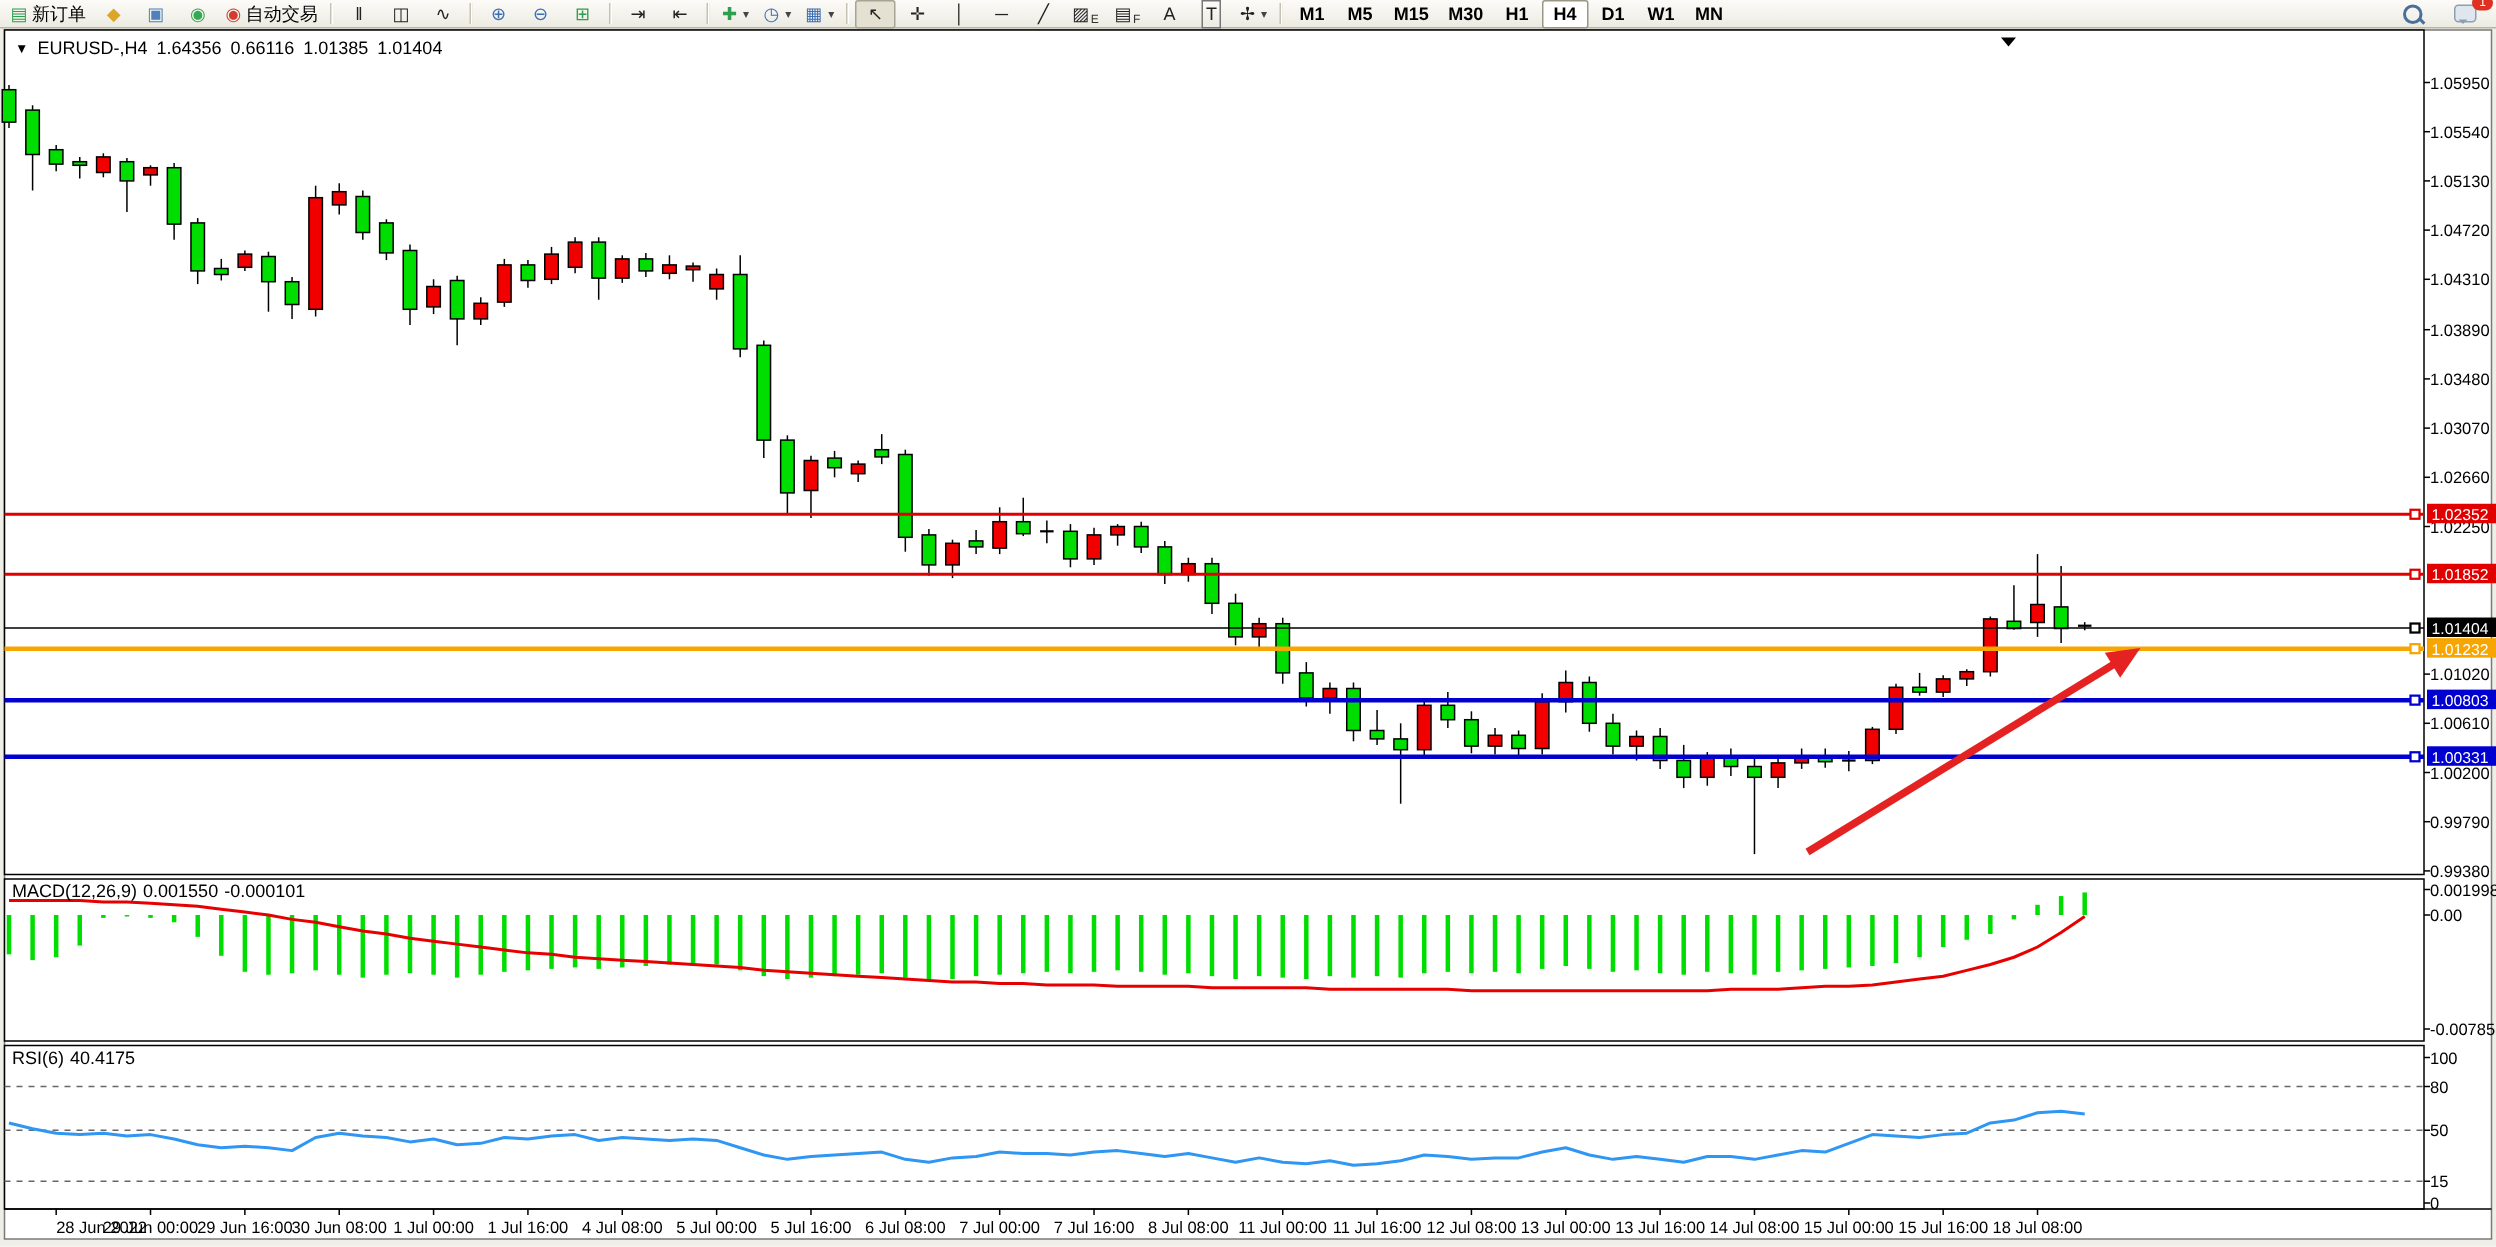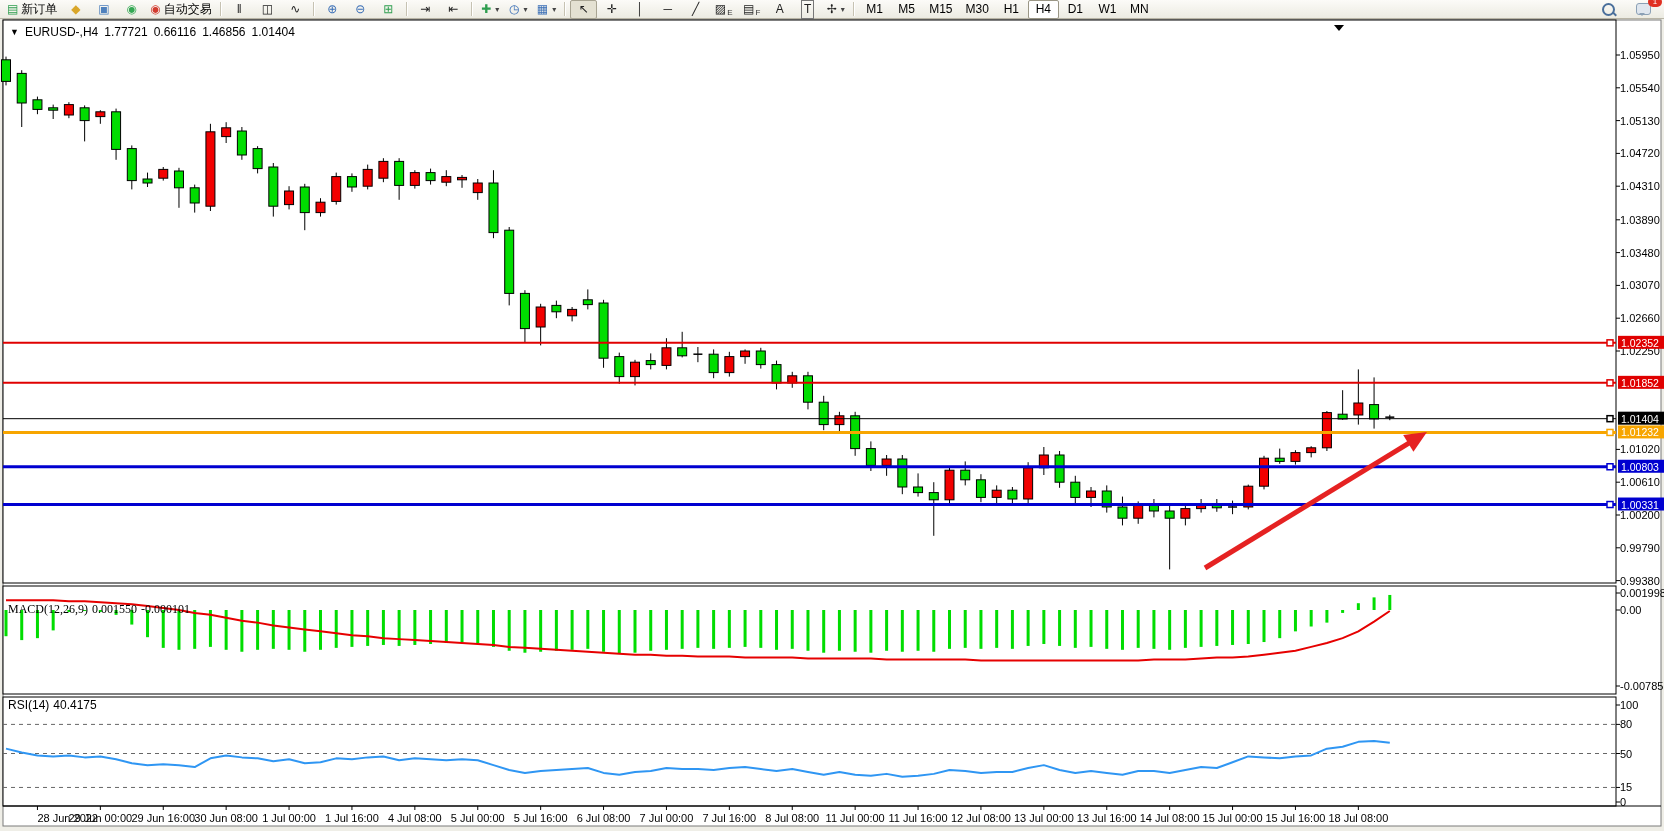--- a/index.html
+++ b/index.html
@@ -21,37 +21,37 @@
     display:flex;align-items:center;gap:3px;height:17px;min-width:19px;
     padding:0 3px;border:1px solid transparent;border-radius:2px;
     cursor:default;white-space:nowrap;justify-content:center;
   }
   .tb-btn .glyph{font-size:12px;line-height:17px;}
   .tb-btn .sub{font-size:8px;margin-left:-2px;align-self:flex-end;line-height:10px;color:#333;}
   .tb-btn .lbl{font-size:12px;color:#000;text-align:center;}
   .tb-btn .caret{font-size:8px;color:#444;margin-left:1px;}
   .tb-btn.active{background:#fff;border:1px solid #9b9786;}
   .tb-btn.pressed{background:#e4e1d2;border:1px solid #a8a492;}
-  .tb-btn.tf{font-size:11px;color:#333;padding:0 5px;}
+  .tb-btn.tf{font-size:11px;color:#333;padding:0 5px;font-weight:bold;}
   .boxed{border:1px solid #777;padding:0 2px;font-size:10px;line-height:11px;}
   .tb-right{margin-left:auto;display:flex;align-items:center;gap:8px;padding-right:4px;}
   .mag{position:relative;width:9px;height:9px;border:2px solid #4a6f9b;border-radius:50%;display:inline-block;}
   .mag::after{content:"";position:absolute;left:8px;top:8px;width:5px;height:2px;background:#4a6f9b;transform:rotate(45deg);}
   .chat{position:relative;width:13px;height:10px;background:#dfe6ee;border:1px solid #8ba0b5;border-radius:3px;display:inline-block;}
   .chat::after{content:"";position:absolute;left:2px;top:9px;border:3px solid transparent;border-top-color:#8ba0b5;}
   .badge{
     position:absolute;right:-6px;top:-4px;min-width:10px;height:10px;border-radius:6px;
     background:#e03022;color:#fff;font-size:8px;line-height:10px;text-align:center;padding:0 2px;
   }
   
   #chart-svg{position:absolute;left:0;top:0;z-index:5;}
   .overlay{position:absolute;z-index:10;font-size:12px;color:#000;white-space:nowrap;}
   #chart-title{left:10px;top:25px;display:flex;gap:6px;align-items:center;}
   #chart-title .tri{font-size:9px;}
-  #macd-label{left:8px;top:602px;font-family:Liberation Serif, serif;}
+  #macd-label{left:8px;top:587px;}
   #rsi-label{left:8px;top:698px;}
   .num{margin-left:4px;}
 </style>
 </head>
 <body>
 
 <div class="toolbar" id="toolbar">
 
   <span class="tb-group">
       <span class="tb-btn">
@@ -591,25 +591,25 @@
     <rect x="1618" y="497.5200000000003" width="46" height="13" fill="#0000d0"></rect>
     <text x="1621" y="508.5200000000003" font-size="10.5" fill="#fff" font-family="&quot;Liberation Sans&quot;,sans-serif">1.00331</text>
     <polygon points="1334,25 1344,25 1339,31" fill="#000"></polygon>
     <line x1="1205" y1="568" x2="1413.3566137345872" y2="440.35811050493754" stroke="#e52222" stroke-width="5"></line>
     <polygon points="1427,432 1413.4257227282872,451.792397443227 1403.2014019496412,435.10269734867273" fill="#e52222"></polygon>
   </svg>
 
 <div class="overlay" id="chart-title">
   <span class="tri">▼</span>
   <span>EURUSD-,H4</span>
-  <span>1.77721</span>
+  <span>1.64356</span>
   <span>0.66116</span>
-  <span>1.46856</span>
+  <span>1.01385</span>
   <span>1.01404</span>
 </div>
 
 <div class="overlay" id="macd-label">
   <span>MACD(12,26,9)</span><span class="num">0.001550</span><span class="num">-0.000101</span>
 </div>
 
 <div class="overlay" id="rsi-label">
-  <span>RSI(14)</span><span class="num">40.4175</span>
+  <span>RSI(6)</span><span class="num">40.4175</span>
 </div>
 
 </body></html>

